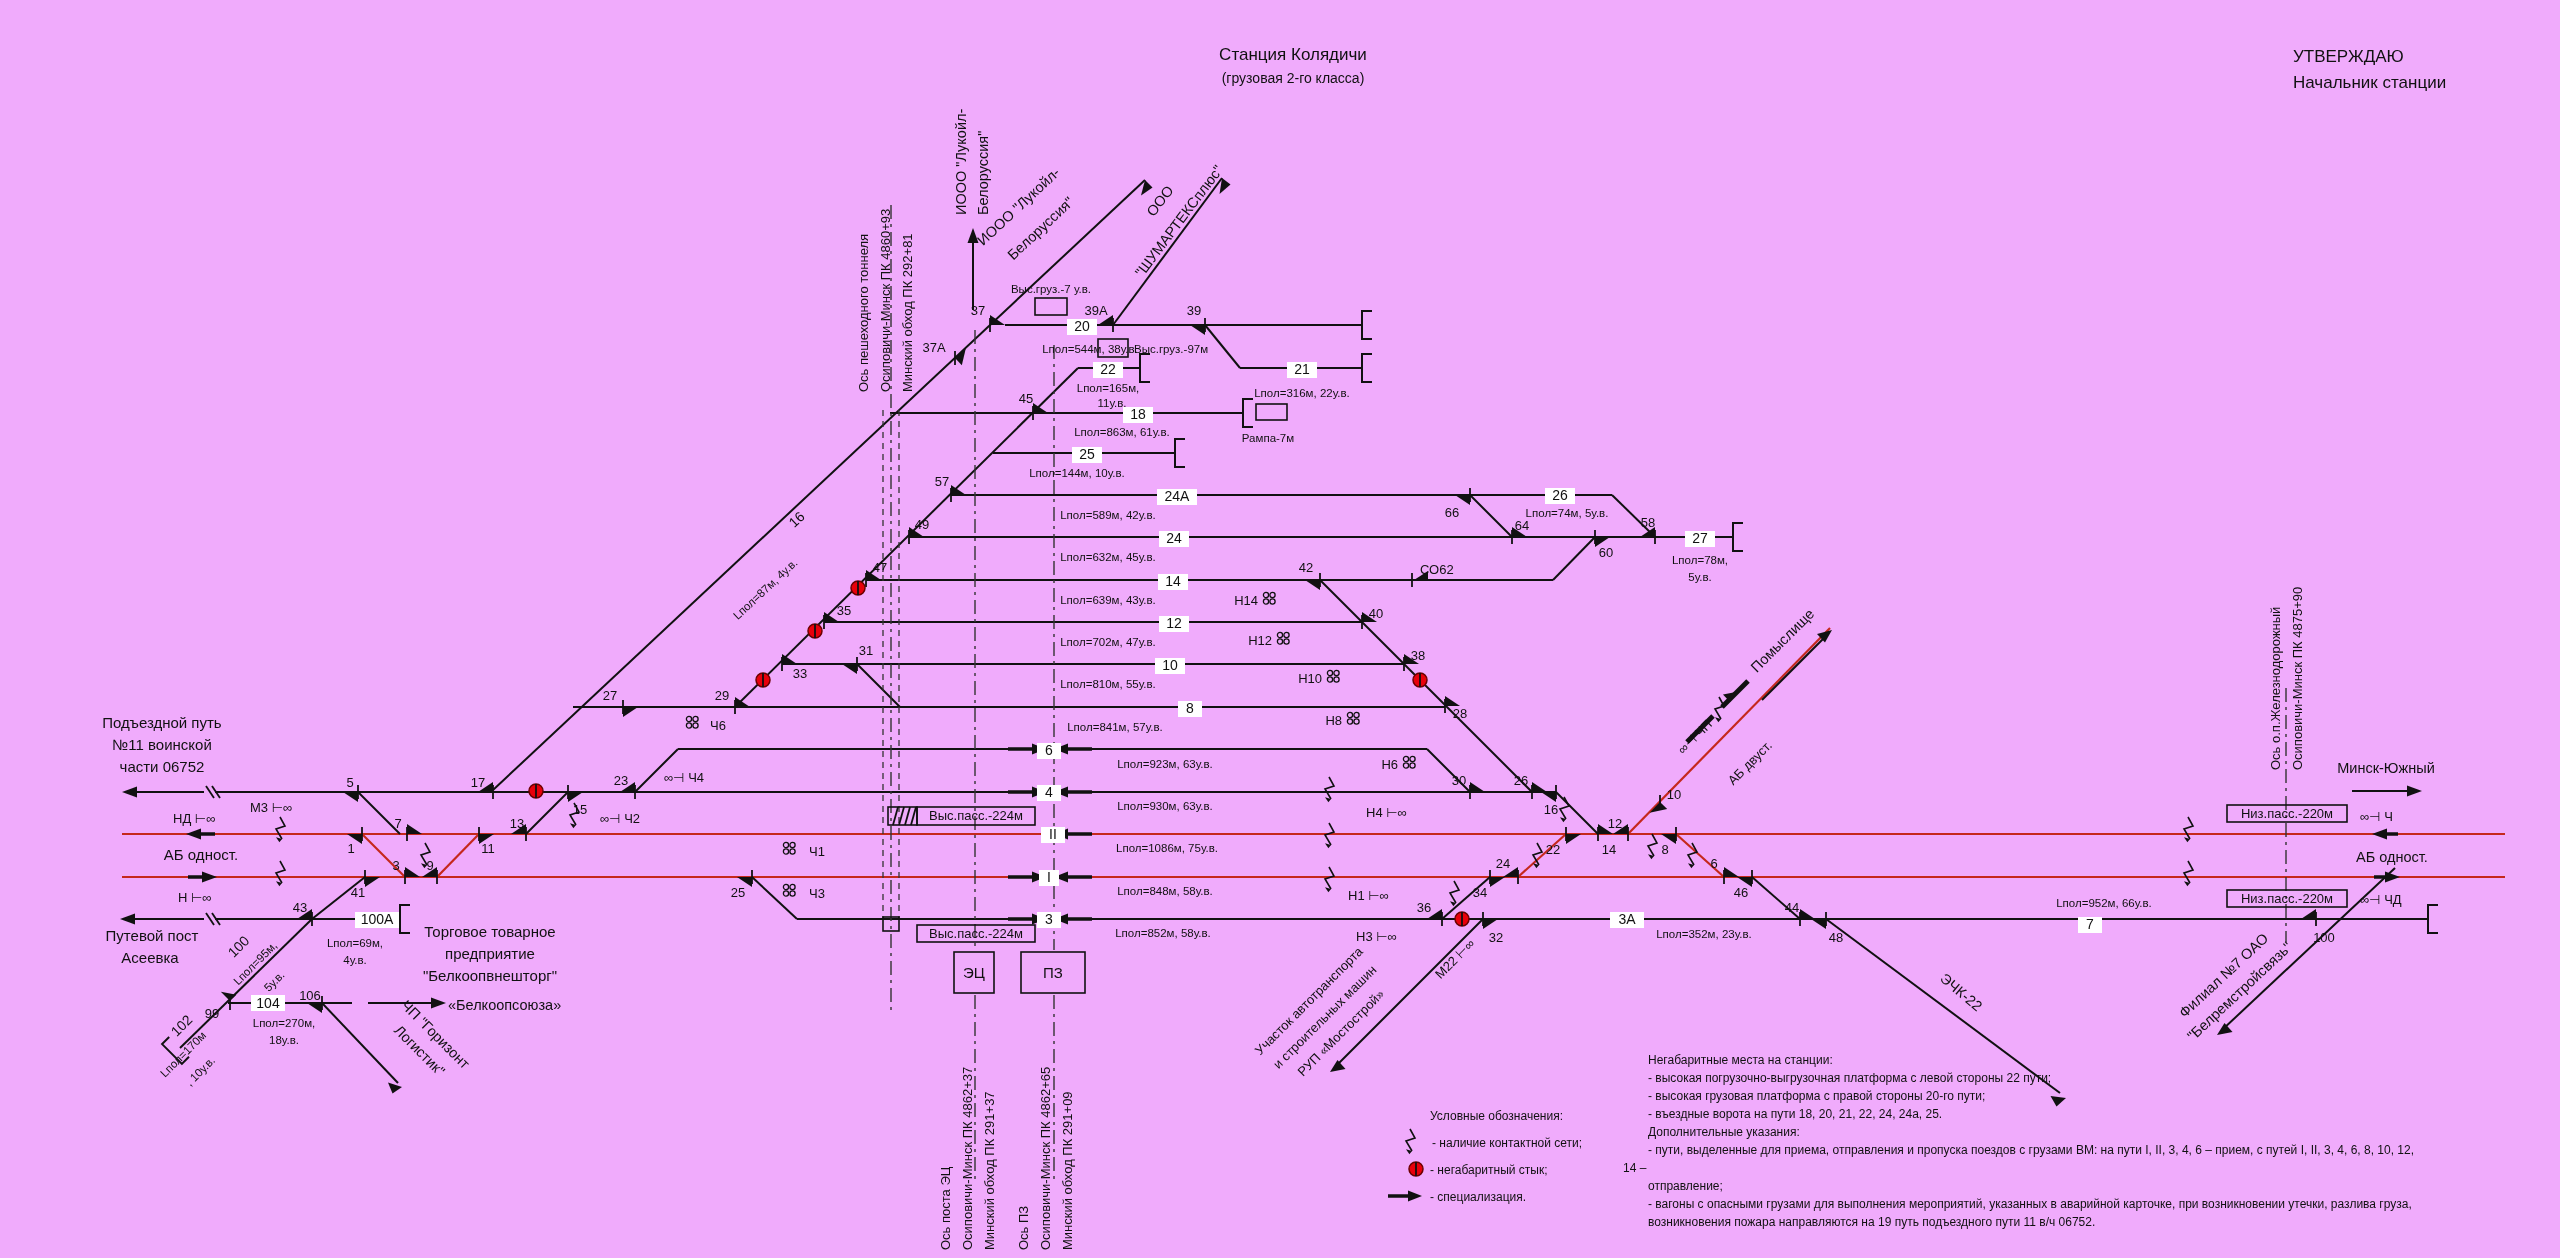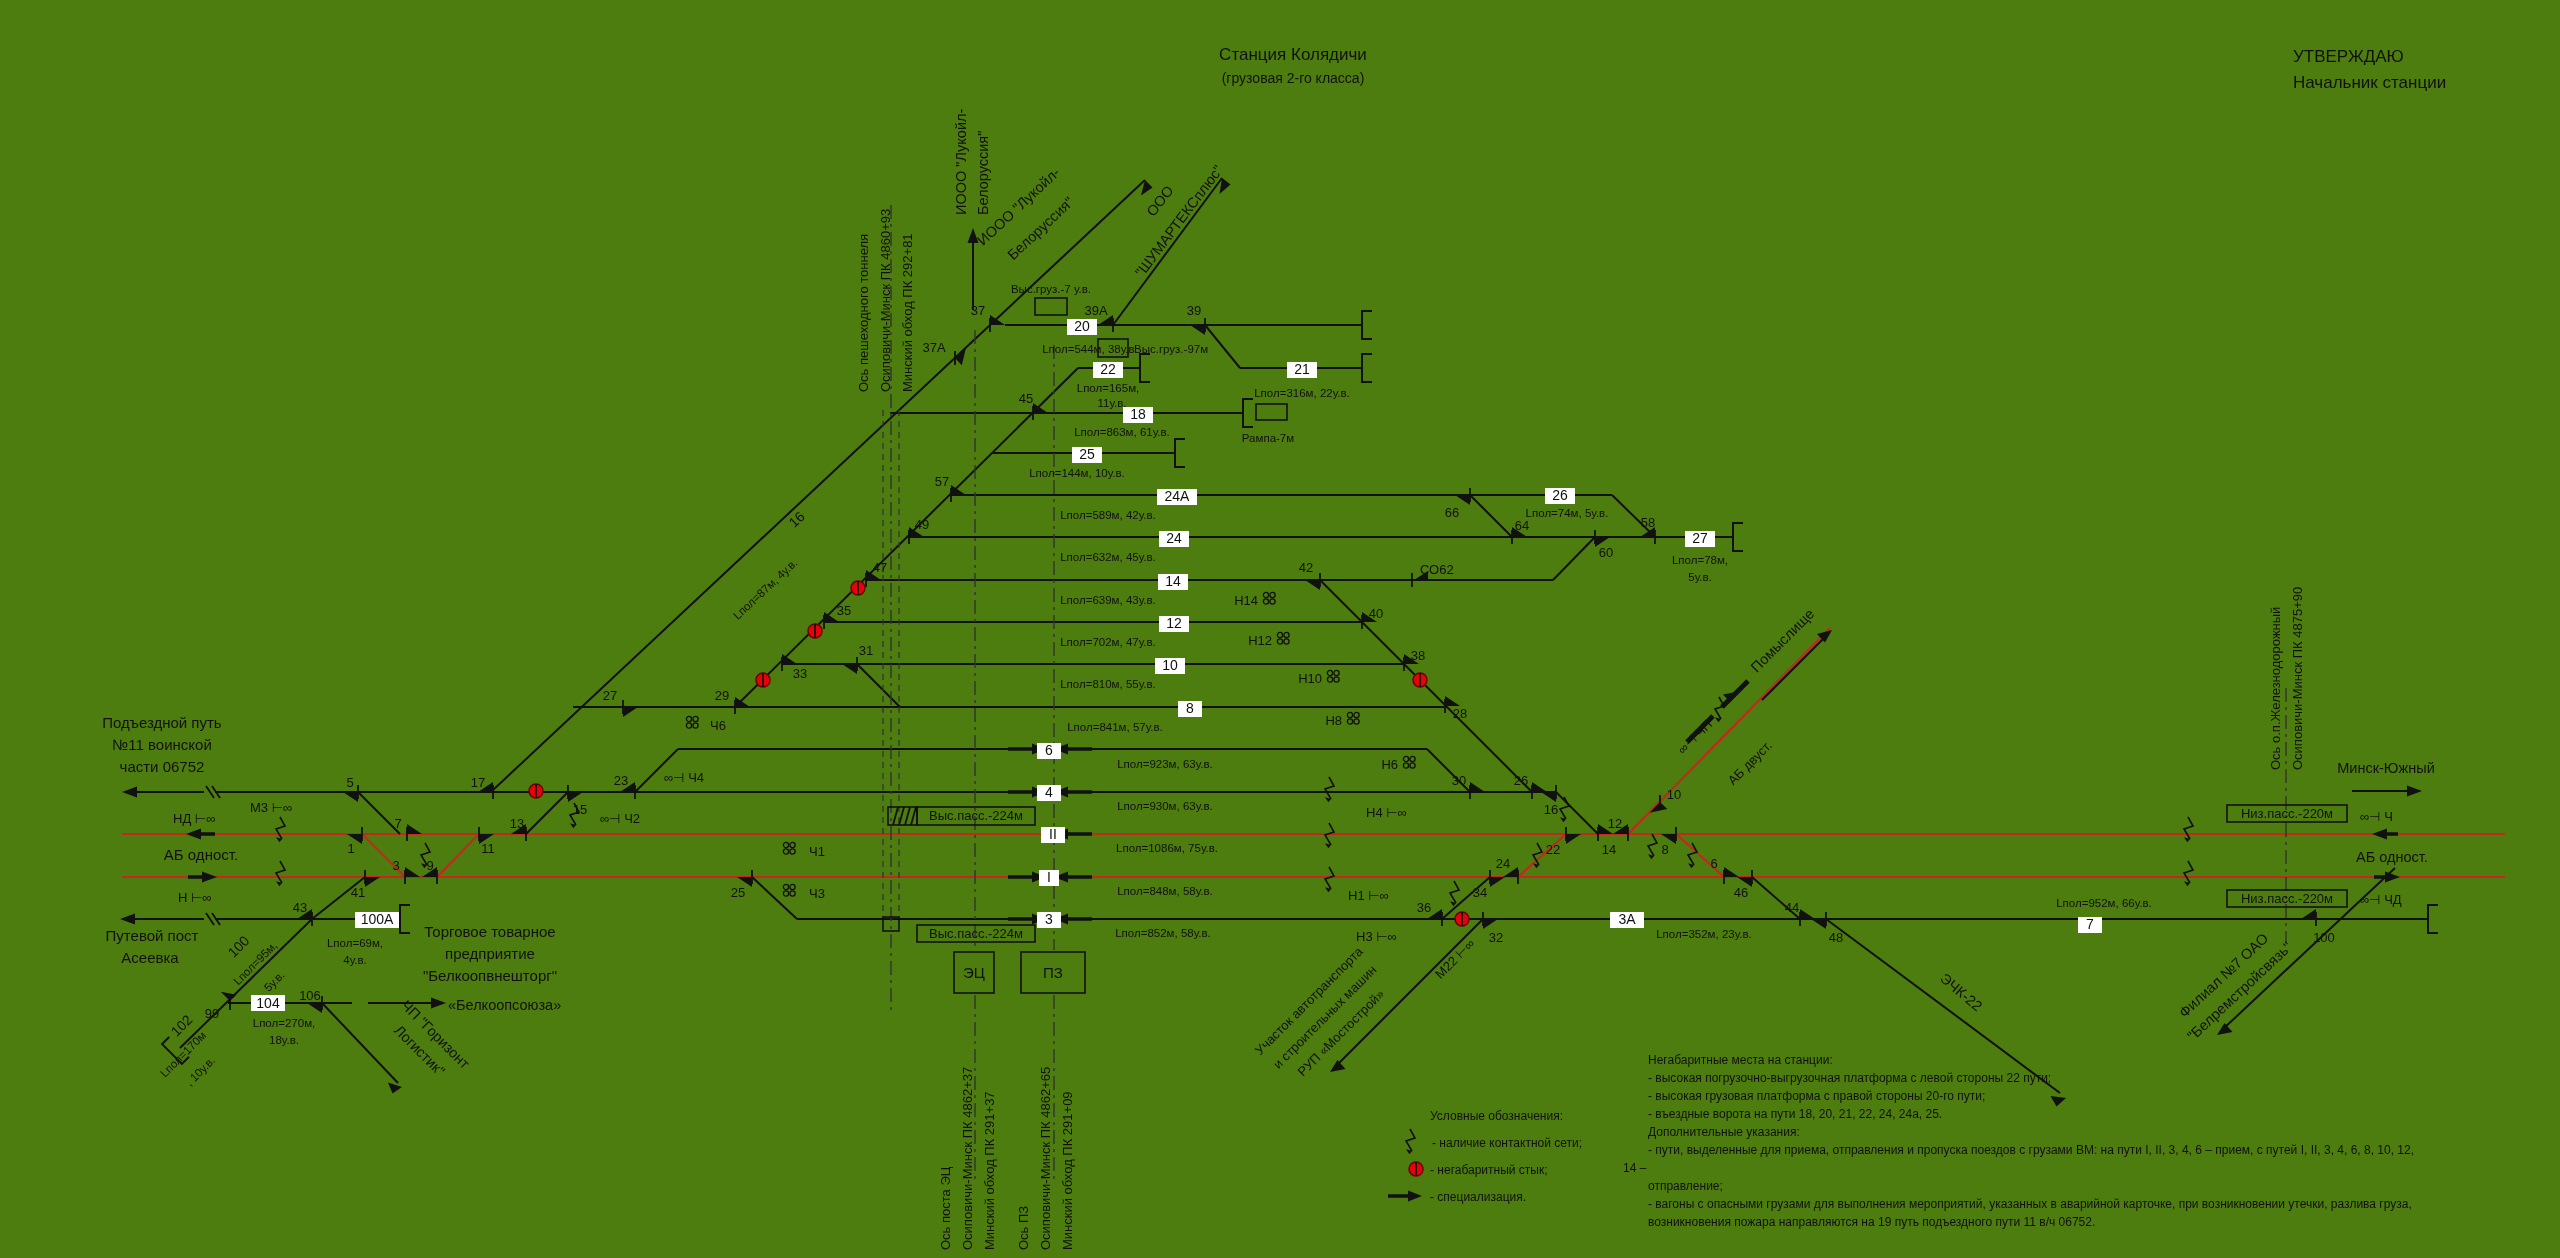--- a/index.html
+++ b/index.html
@@ -1,16 +1,16 @@
 <!DOCTYPE html>
 <html><head>
 <meta charset="utf-8">
 <style>
   html,body{margin:0;padding:0;background:#fff;}
-  .page{width:2560px;height:1258px;position:relative;background:#4d7c0f;}
+  .page{width:2560px;height:1258px;position:relative;background:#f0abfc;}
   svg{display:block;}
   svg text{font-family:"Liberation Sans","DejaVu Sans",sans-serif;fill:#111;}
   .ln{stroke:#111;stroke-width:2;fill:none;}
   .lnr{stroke:#c5281c;stroke-width:2.2;fill:none;}
   .lnthick{stroke:#111;stroke-width:5;fill:none;}
   .bx{stroke:#111;stroke-width:1.6;fill:none;}
   .br{stroke:#111;stroke-width:2;fill:none;}
   .axis{stroke:#333;stroke-width:1.4;fill:none;stroke-dasharray:14 5 3 5;}
   .dsh{stroke:#333;stroke-width:1.3;fill:none;stroke-dasharray:6 5;}
   .tick{stroke:#111;stroke-width:1.8;}

